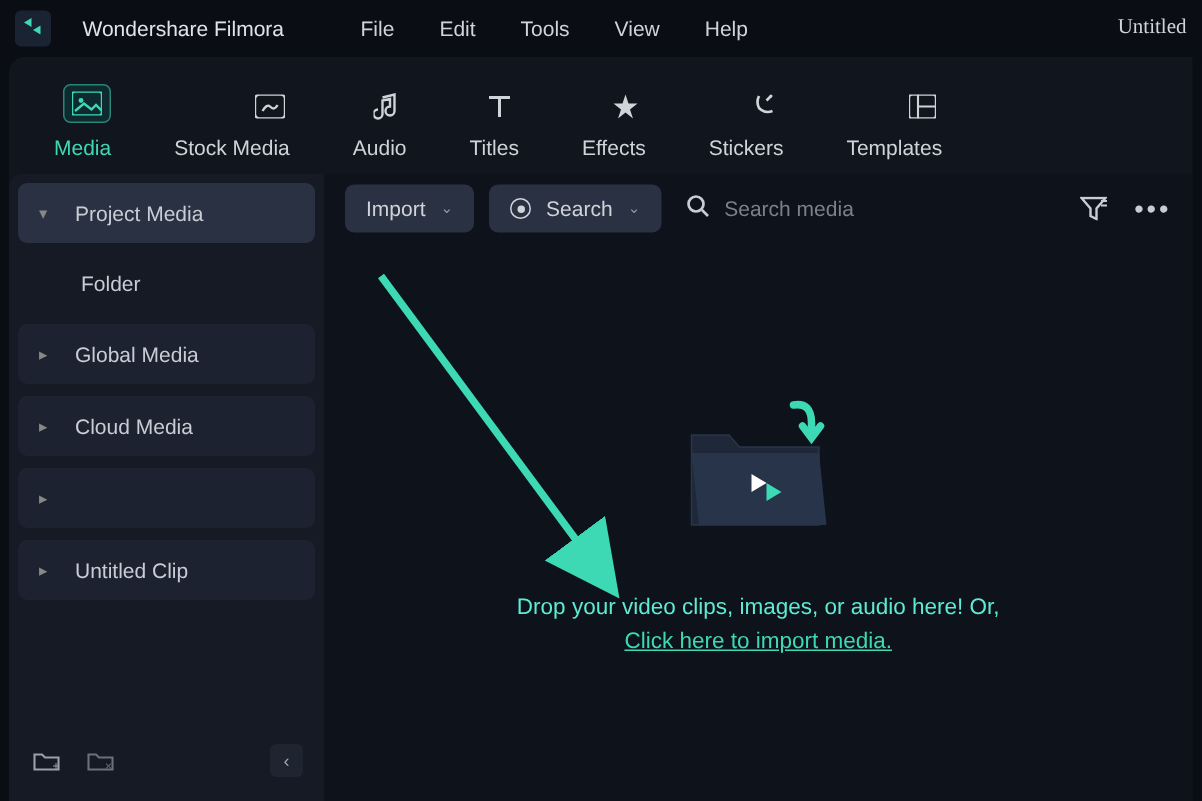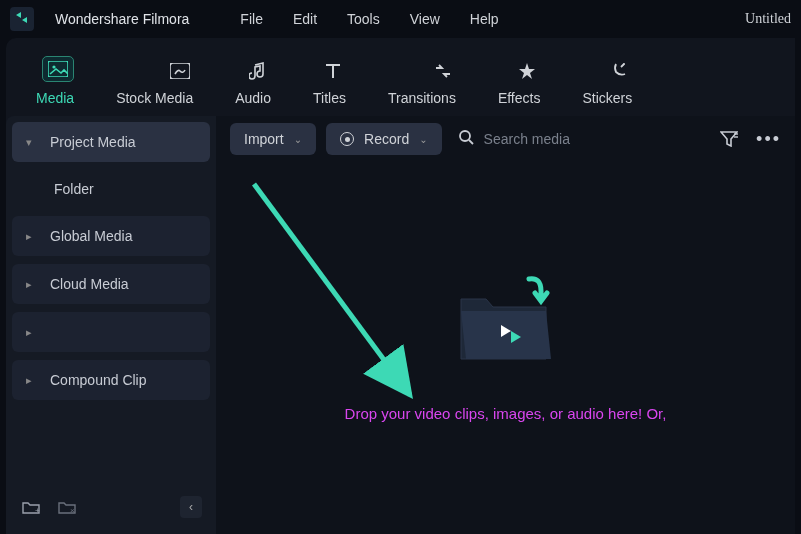--- a/index.html
+++ b/index.html
@@ -36,21 +36,21 @@
   .btn .chev { font-size: 10px; color: #999; }
   .search-wrap { display: flex; align-items: center; gap: 10px; margin-left: 6px; flex:1; }
   .search-icon { color: #c8ccd4; font-size: 16px; }
   .search-input { background: transparent; border: none; color: #a16207; font-size: 14px; outline: none; width: 160px; }
   .search-input::placeholder { color: #7a808c; }
   .tool-right { margin-left: auto; display: flex; align-items: center; gap: 18px; }
   .icon-btn { cursor: pointer; color: #c8ccd4; display:flex; }
   
   .dropzone { flex: 1; display: flex; flex-direction: column; align-items: center; justify-content: center; position: relative; }
   .folder-graphic { position: relative; width: 110px; height: 96px; margin-bottom: 40px; }
-  .drop-text { font-size: 15px; color: #d946ef; margin-bottom: 6px; }
+  .drop-text { font-size: 15px; color: #5eead4; margin-bottom: 6px; }
   .drop-link { font-size: 15px; color: #3dd9b5; text-decoration: underline; cursor: pointer; }
   
   .annotation-arrow { position: absolute; left: 250px; top: 180px; pointer-events: none; }
 </style>
 </head>
 <body>
 
 <div class="titlebar">
   <div class="app-logo">
     <svg width="16" height="16" viewBox="0 0 16 16">
@@ -99,42 +99,44 @@
   <div class="topnav-item">
     <div class="topnav-icon">
       <svg width="18" height="18" viewBox="0 0 18 18">
           <path d="M2 3 L16 3 M9 3 L9 16" stroke="#d0d3d8" stroke-width="2" fill="none"></path>
         </svg>
     </div>
     <span>Titles</span>
   </div>
   <div class="topnav-item">
     <div class="topnav-icon">
-      <svg width="20" height="16" viewBox="0 0 20 16">
-          <path d="M3 5 L9 5 L6 2 M17 11 L11 11 L14 14" stroke="#d0d3d8" stroke-width="1.8" fill="none"></path>
-        </svg>
-    </div>
-    <span>Transitions</span>
-  </div>
-  <div class="topnav-item">
-    <div class="topnav-icon">
       <svg width="20" height="18" viewBox="0 0 20 18">
           <path d="M10 1 L12 7 L18 7 L13 11 L15 17 L10 13 L5 17 L7 11 L2 7 L8 7 Z" fill="#d0d3d8"></path>
         </svg>
     </div>
     <span>Effects</span>
   </div>
   <div class="topnav-item">
     <div class="topnav-icon">
       <svg width="18" height="18" viewBox="0 0 18 18">
           <path d="M6 2 Q4 6 6 10 Q10 14 15 12 M11 5 L14 2" stroke="#d0d3d8" stroke-width="1.8" fill="none"></path>
           <circle cx="14" cy="2" r="1" fill="#d0d3d8"></circle>
         </svg>
     </div>
     <span>Stickers</span>
+  </div>
+  <div class="topnav-item">
+    <div class="topnav-icon">
+      <svg width="18" height="16" viewBox="0 0 18 16">
+          <rect x="0" y="0" width="18" height="16" rx="2" fill="none" stroke="#d0d3d8" stroke-width="1.6"></rect>
+          <line x1="6" y1="0" x2="6" y2="16" stroke="#d0d3d8" stroke-width="1.4"></line>
+          <line x1="6" y1="8" x2="18" y2="8" stroke="#d0d3d8" stroke-width="1.4"></line>
+        </svg>
+    </div>
+    <span>Templates</span>
   </div>
 </div>
 
 <div class="workspace">
 
   <div class="sidebar">
     <div class="side-item selected">
       <span class="caret">▾</span>
       <span>Project Media</span>
     </div>
@@ -147,21 +149,21 @@
     </div>
     <div class="side-item sub">
       <span class="caret">▸</span>
       <span>Cloud Media</span>
     </div>
     <div class="side-item sub">
       <span class="caret">▸</span>
     </div>
     <div class="side-item sub">
       <span class="caret">▸</span>
-      <span>Compound Clip</span>
+      <span>Untitled Clip</span>
     </div>
     <div class="side-bottom">
       <div class="side-bottom-btn">
         <svg width="18" height="14" viewBox="0 0 18 14">
             <path d="M1 3 L6 3 L8 5 L17 5 L17 13 L1 13 Z" fill="none" stroke="#9aa0ac" stroke-width="1.4"></path>
             <text x="13" y="13" font-size="8" fill="#9aa0ac">+</text>
           </svg>
       </div>
       <div class="side-bottom-btn">
         <svg width="18" height="14" viewBox="0 0 18 14">
@@ -176,21 +178,21 @@
   <div class="main">
     <div class="toolbar">
       <button class="btn">
         <span>Import</span>
         <span class="chev">⌄</span>
       </button>
       <button class="btn">
         <span style="display:inline-flex;width:14px;height:14px;border:1.5px solid #d0d3d8;border-radius:50%;align-items:center;justify-content:center;">
             <span style="width:5px;height:5px;background:#d0d3d8;border-radius:50%;"></span>
           </span>
-        <span>Record</span>
+        <span>Search</span>
         <span class="chev">⌄</span>
       </button>
       <div class="search-wrap">
         <span class="search-icon">
           <svg width="16" height="16" viewBox="0 0 16 16">
               <circle cx="7" cy="7" r="5" fill="none" stroke="#c8ccd4" stroke-width="1.8"></circle>
               <line x1="11" y1="11" x2="15" y2="15" stroke="#c8ccd4" stroke-width="1.8"></line>
             </svg>
         </span>
         <input class="search-input" placeholder="Search media" style="">
@@ -211,20 +213,21 @@
       <div class="folder-graphic">
         <svg width="110" height="96" viewBox="0 0 110 96">
           <path d="M10 30 L35 30 L42 38 L95 38 L95 90 L10 90 Z" fill="#1e2838" stroke="#2a3548" stroke-width="1"></path>
           <path d="M10 42 L95 42 L100 90 L15 90 Z" fill="#28344a"></path>
           <polygon points="50,56 60,62 50,68" fill="#fff"></polygon>
           <polygon points="60,62 70,68 60,74" fill="#3dd9b5"></polygon>
           <path d="M78 10 Q90 8 90 22 L90 30 M84 24 L90 32 L96 24" fill="none" stroke="#3dd9b5" stroke-width="5" stroke-linecap="round"></path>
         </svg>
       </div>
       <div class="drop-text">Drop your video clips, images, or audio here! Or,</div>
+      <a class="drop-link">Click here to import media.</a>
     </div>
   </div>
 </div>
 
 <svg class="annotation-arrow" width="200" height="240">
   <defs>
     <marker id="ah" markerWidth="12" markerHeight="12" refX="9" refY="5" orient="auto">
       <path d="M0 0 L10 5 L0 10 Z" fill="#3dd9b5"></path>
     </marker>
   </defs>

